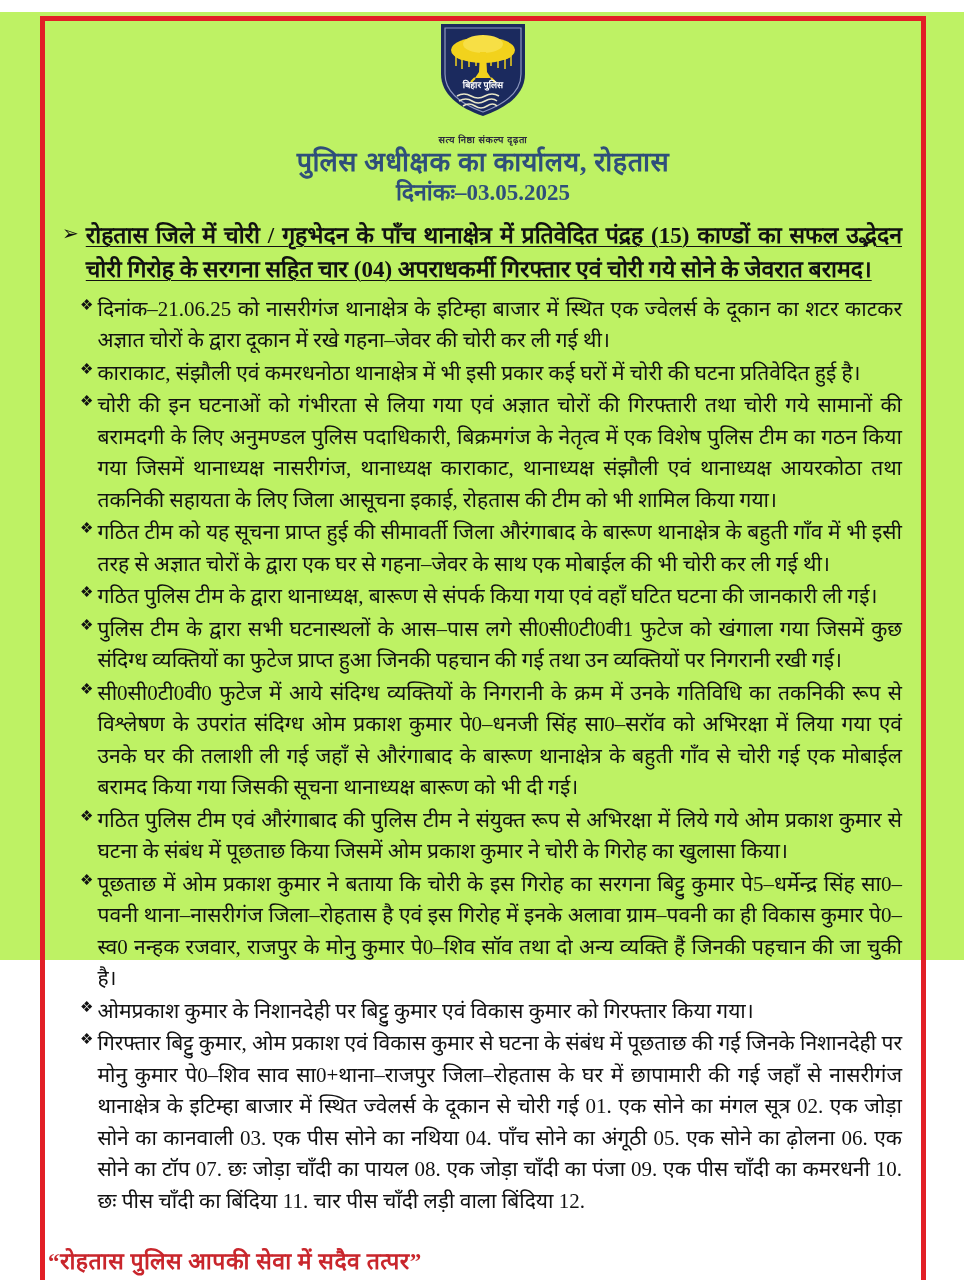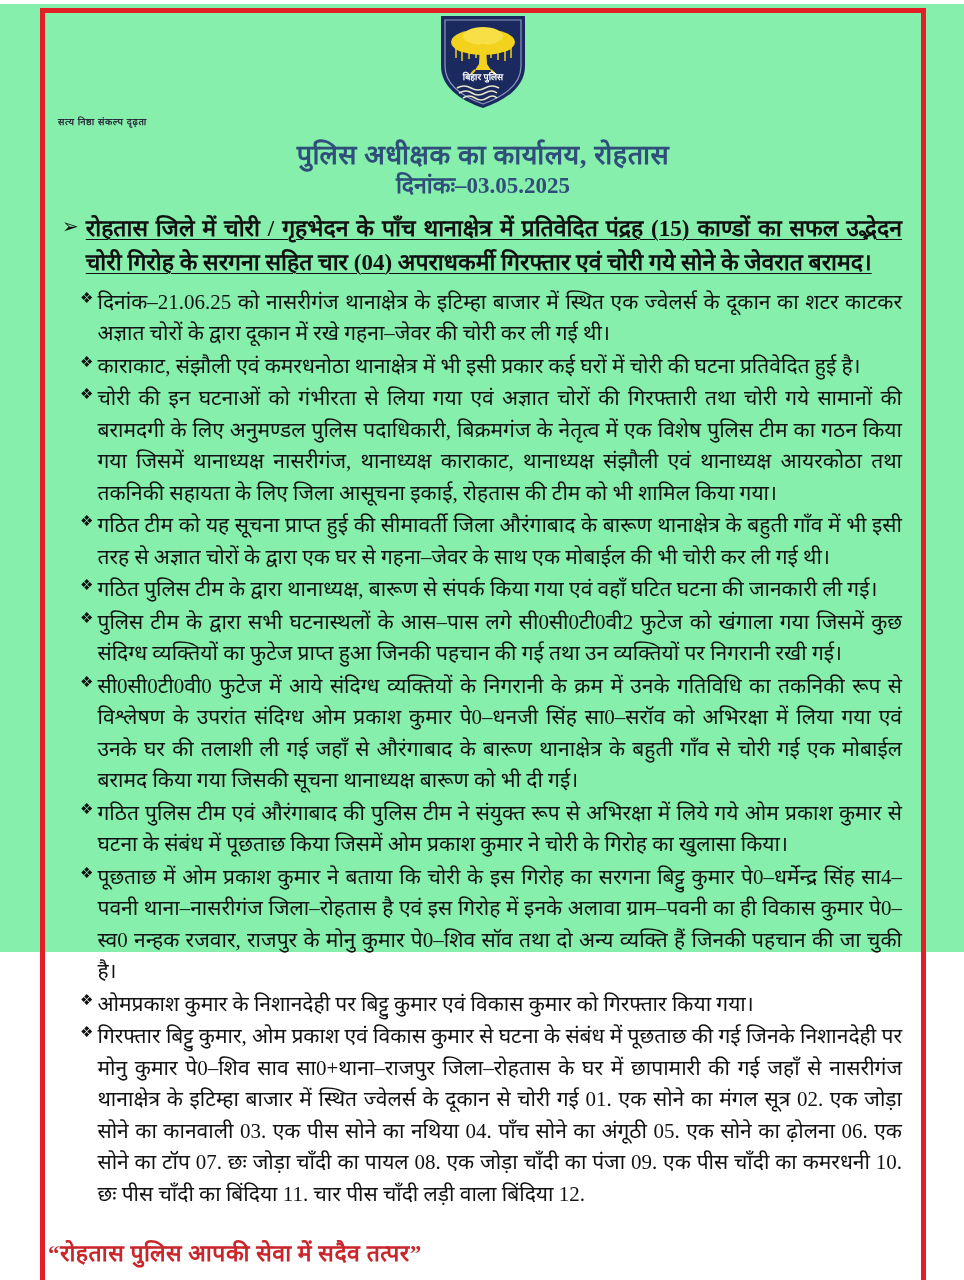--- a/index.html
+++ b/index.html
@@ -13,25 +13,25 @@
     height: 1280px;
     font-family: "Liberation Serif", "DejaVu Serif", serif;
     color: #111111;
     overflow: hidden;
     position: relative;
   }
 
   
   #page {
     position: absolute;
-    left: 0; top: 4px;
+    left: 0; top: 12px;
     width: 964px;
     height: 948px;
     box-sizing: border-box;
-    background: #86efac;
+    background: #bef264;
   }
   #frame {
     position: absolute;
     left: 40px;
     top: 4px;
     width: 886px;
     height: 1290px;
     box-sizing: border-box;
     border-left: 5px solid #e21f26;
     border-right: 5px solid #e21f26;
@@ -54,46 +54,46 @@
     text-align: center;
     margin: 2px 0 0 0;
   }
   .emblem {
     display: inline-block;
     position: relative;
     width: 104px;
     height: 96px;
   }
   .motto {
-    text-align: left;
+    text-align: center;
     font-size: 9.5px;
     letter-spacing: 0.6px;
     color: #2b2b3d;
-    margin-top: 1px;
+    margin-top: 11px;
     font-weight: bold;
     font-family: "Liberation Sans", sans-serif;
   }
 
   
   .press-title {
     text-align: center;
     color: #d3252b;
     font-size: 26px;
     font-weight: bold;
     line-height: 1.15;
     margin-top: 10px;
     letter-spacing: 0.5px;
   }
   .office-title {
     text-align: center;
     color: #2f4f7a;
     font-size: 27px;
     font-weight: bold;
     line-height: 1.2;
-    margin-top: 11px;
+    margin-top: 0;
     letter-spacing: 0.5px;
   }
   .date-line {
     text-align: center;
     color: #2f4f7a;
     font-size: 23px;
     font-weight: bold;
     line-height: 1.2;
     margin-top: 1px;
   }
@@ -231,33 +231,33 @@
       <div class="bullet">
         <span class="bullet-mark">❖</span>
         <span class="bullet-text">गठित टीम को यह सूचना प्राप्त हुई की सीमावर्ती जिला औरंगाबाद के बारूण थानाक्षेत्र के बहुती गाँव में भी इसी तरह से अज्ञात चोरों के द्वारा एक घर से गहना–जेवर के साथ एक मोबाईल की भी चोरी कर ली गई थी।</span>
       </div>
       <div class="bullet">
         <span class="bullet-mark">❖</span>
         <span class="bullet-text">गठित पुलिस टीम के द्वारा थानाध्यक्ष, बारूण से संपर्क किया गया एवं वहाँ घटित घटना की जानकारी ली गई।</span>
       </div>
       <div class="bullet">
         <span class="bullet-mark">❖</span>
-        <span class="bullet-text">पुलिस टीम के द्वारा सभी घटनास्थलों के आस–पास लगे सी0सी0टी0वी2 फुटेज को खंगाला गया जिसमें कुछ संदिग्ध व्यक्तियों का फुटेज प्राप्त हुआ जिनकी पहचान की गई तथा उन व्यक्तियों पर निगरानी रखी गई।</span>
+        <span class="bullet-text">पुलिस टीम के द्वारा सभी घटनास्थलों के आस–पास लगे सी0सी0टी0वी1 फुटेज को खंगाला गया जिसमें कुछ संदिग्ध व्यक्तियों का फुटेज प्राप्त हुआ जिनकी पहचान की गई तथा उन व्यक्तियों पर निगरानी रखी गई।</span>
       </div>
       <div class="bullet">
         <span class="bullet-mark">❖</span>
         <span class="bullet-text">सी0सी0टी0वी0 फुटेज में आये संदिग्ध व्यक्तियों के निगरानी के क्रम में उनके गतिविधि का तकनिकी रूप से विश्लेषण के उपरांत संदिग्ध ओम प्रकाश कुमार पे0–धनजी सिंह सा0–सरॉव को अभिरक्षा में लिया गया एवं उनके घर की तलाशी ली गई जहाँ से औरंगाबाद के बारूण थानाक्षेत्र के बहुती गाँव से चोरी गई एक मोबाईल बरामद किया गया जिसकी सूचना थानाध्यक्ष बारूण को भी दी गई।</span>
       </div>
       <div class="bullet">
         <span class="bullet-mark">❖</span>
         <span class="bullet-text">गठित पुलिस टीम एवं औरंगाबाद की पुलिस टीम ने संयुक्त रूप से अभिरक्षा में लिये गये ओम प्रकाश कुमार से घटना के संबंध में पूछताछ किया जिसमें ओम प्रकाश कुमार ने चोरी के गिरोह का खुलासा किया।</span>
       </div>
       <div class="bullet">
         <span class="bullet-mark">❖</span>
-        <span class="bullet-text">पूछताछ में ओम प्रकाश कुमार ने बताया कि चोरी के इस गिरोह का सरगना बिट्टु कुमार पे0–धर्मेन्द्र सिंह सा4–पवनी थाना–नासरीगंज जिला–रोहतास है एवं इस गिरोह में इनके अलावा ग्राम–पवनी का ही विकास कुमार पे0–स्व0 नन्हक रजवार, राजपुर के मोनु कुमार पे0–शिव सॉव तथा दो अन्य व्यक्ति हैं जिनकी पहचान की जा चुकी है।</span>
+        <span class="bullet-text">पूछताछ में ओम प्रकाश कुमार ने बताया कि चोरी के इस गिरोह का सरगना बिट्टु कुमार पे5–धर्मेन्द्र सिंह सा0–पवनी थाना–नासरीगंज जिला–रोहतास है एवं इस गिरोह में इनके अलावा ग्राम–पवनी का ही विकास कुमार पे0–स्व0 नन्हक रजवार, राजपुर के मोनु कुमार पे0–शिव सॉव तथा दो अन्य व्यक्ति हैं जिनकी पहचान की जा चुकी है।</span>
       </div>
       <div class="bullet">
         <span class="bullet-mark">❖</span>
         <span class="bullet-text">ओमप्रकाश कुमार के निशानदेही पर बिट्टु कुमार एवं विकास कुमार को गिरफ्तार किया गया।</span>
       </div>
       <div class="bullet">
         <span class="bullet-mark">❖</span>
         <span class="bullet-text">गिरफ्तार बिट्टु कुमार, ओम प्रकाश एवं विकास कुमार से घटना के संबंध में पूछताछ की गई जिनके निशानदेही पर मोनु कुमार पे0–शिव साव सा0+थाना–राजपुर जिला–रोहतास के घर में छापामारी की गई जहाँ से नासरीगंज थानाक्षेत्र के इटिम्हा बाजार में स्थित ज्वेलर्स के दूकान से चोरी गई 01. एक सोने का मंगल सूत्र 02. एक जोड़ा सोने का कानवाली 03. एक पीस सोने का नथिया 04. पाँच सोने का अंगूठी 05. एक सोने का ढ़ोलना 06. एक सोने का टॉप 07. छः जोड़ा चाँदी का पायल 08. एक जोड़ा चाँदी का पंजा 09. एक पीस चाँदी का कमरधनी 10. छः पीस चाँदी का बिंदिया 11. चार पीस चाँदी लड़ी वाला बिंदिया 12.</span>
       </div>
     </div>

